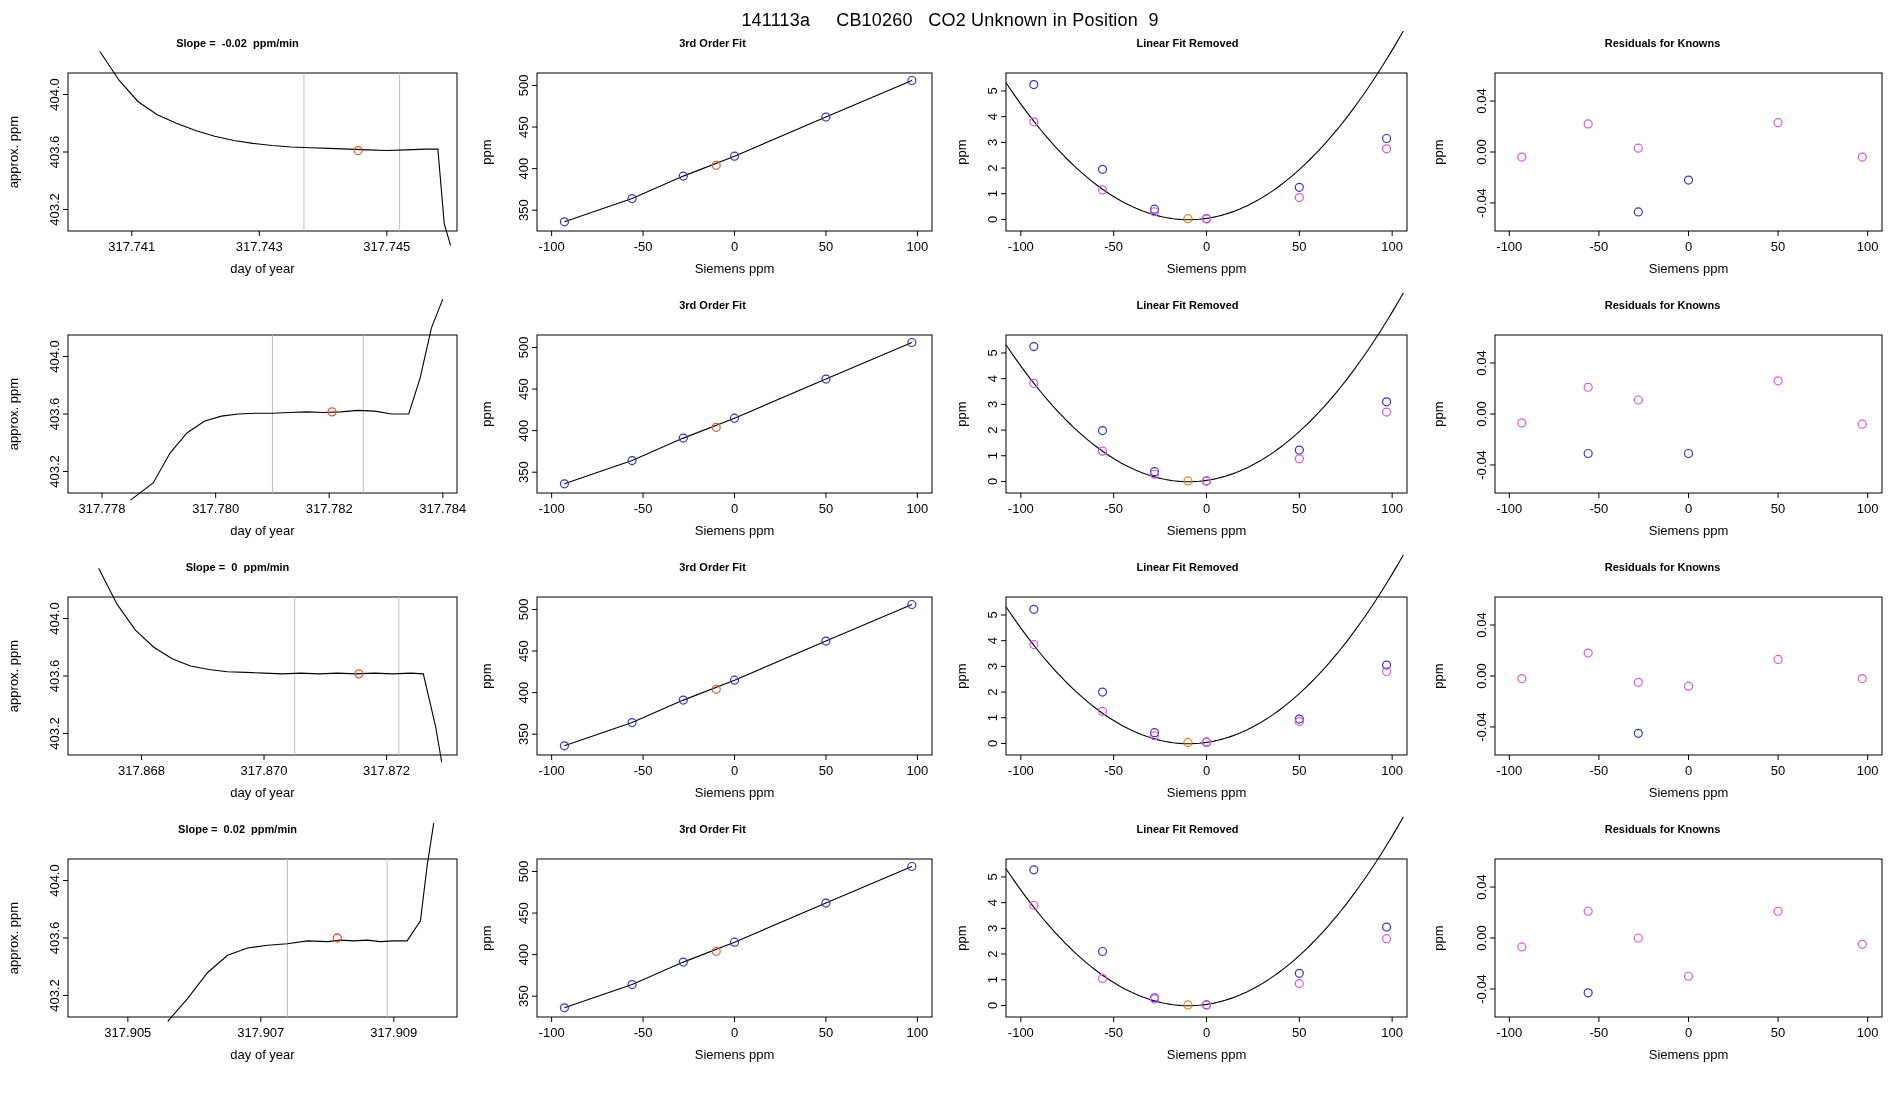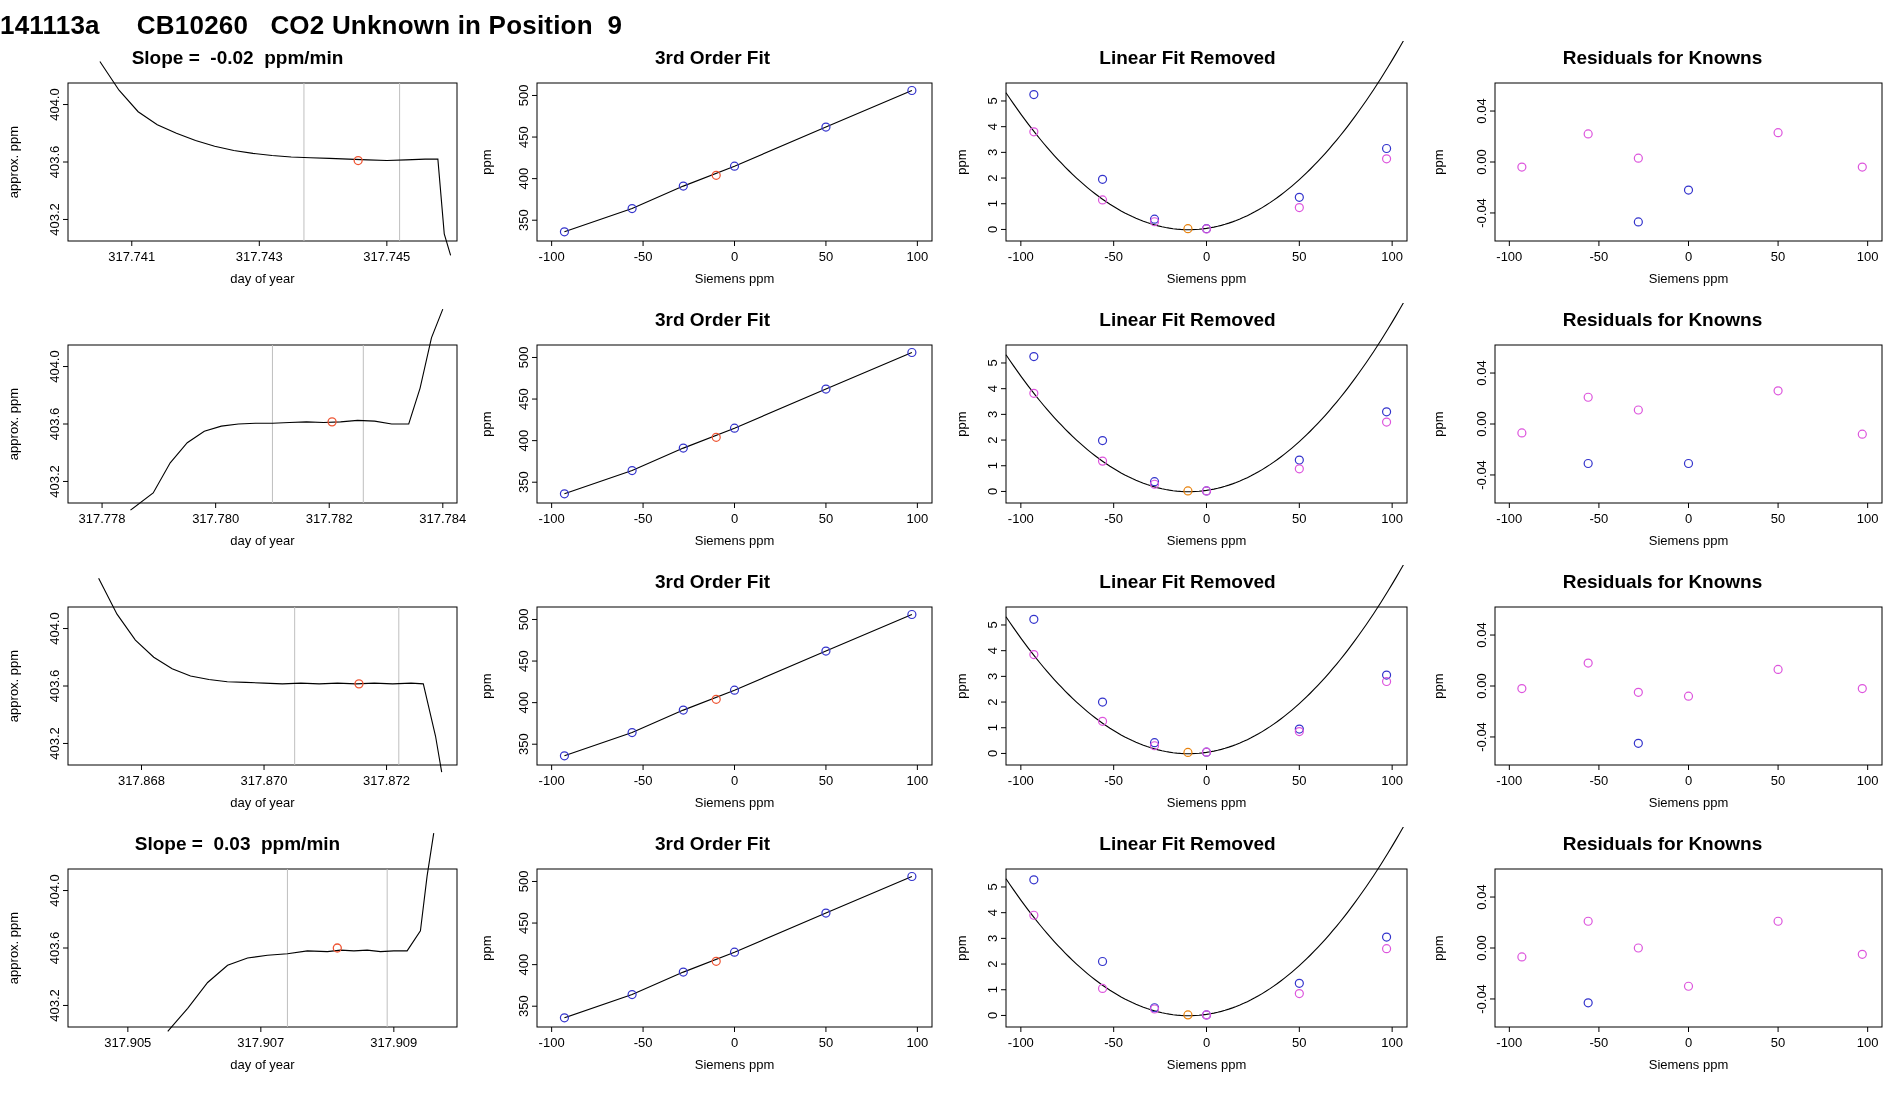--- a/index.html
+++ b/index.html
@@ -2,34 +2,34 @@
 <html><head>
 <meta charset="utf-8">
 <style>
   html,body{margin:0;padding:0;}
   body{
     width:1900px;height:1100px;background:#ffffff;
     font-family:"Liberation Sans", sans-serif;
     color:#000;overflow:hidden;
   }
   #page-title{
-    text-align:left;font-size:26px;font-weight:700;
+    text-align:center;font-size:18px;font-weight:400;
     padding-top:10px;letter-spacing:0.2px;
     white-space:pre;
   }
   .grid{
     display:grid;
     grid-template-columns:repeat(4,475px);
     grid-template-rows:repeat(4,262px);
     width:1900px;
   }
   .cell{position:relative;}
   .panel-title{
     position:absolute;top:6px;left:0;width:100%;
-    text-align:center;font-size:19px;font-weight:bold;
+    text-align:center;font-size:11px;font-weight:bold;
     white-space:pre;
   }
   .plot-svg{position:absolute;top:0;left:0;}
   text{font-family:"Liberation Sans", sans-serif;}
 </style>
 </head>
 <body>
 
 <div id="page-title">141113a     CB10260   CO2 Unknown in Position  9</div>
 
@@ -316,20 +316,21 @@
         <text x="59" y="178.45454545454805" text-anchor="middle" font-size="13" fill="#000" transform="rotate(-90 59 178.45454545454805)">403.2</text>
         <line x1="68" y1="120.99999999999591" x2="63" y2="120.99999999999591" stroke="#000" stroke-width="1"></line>
         <text x="59" y="120.99999999999591" text-anchor="middle" font-size="13" fill="#000" transform="rotate(-90 59 120.99999999999591)">403.6</text>
         <line x1="68" y1="63.545454545451946" x2="63" y2="63.545454545451946" stroke="#000" stroke-width="1"></line>
         <text x="59" y="63.545454545451946" text-anchor="middle" font-size="13" fill="#000" transform="rotate(-90 59 63.545454545451946)">404.0</text>
         <text x="262.5" y="242" text-anchor="middle" font-size="13" fill="#000">day of year</text>
         <text x="18" y="121" text-anchor="middle" font-size="13" fill="#000" transform="rotate(-90 18 121)">approx. ppm</text>
         <path d="M98.63,13.27 L117.01,49.18 L135.39,75.04 L153.76,92.27 L172.14,103.76 L190.52,110.95 L208.90,114.54 L227.28,116.69 L245.65,117.41 L264.03,118.13 L282.41,118.85 L300.79,118.13 L319.17,118.85 L337.54,118.13 L355.92,118.85 L374.30,118.13 L392.68,118.85 L411.06,118.13 L423.31,118.85 L435.56,171.27 L441.69,207.18 " fill="none" stroke="#000" stroke-width="1.1"></path>
         <circle cx="358.98425196869584" cy="118.84545454545234" r="4" fill="none" stroke="#ee5533" stroke-width="1.3"></circle>
       </svg>
+      <div class="panel-title">Slope =  0  ppm/min</div>
     </div>
     <div class="cell">
       <svg width="475" height="262" class="plot-svg">
         <rect x="62" y="42" width="395" height="158" fill="none" stroke="#000" stroke-width="1"></rect>
         <line x1="76.62962962962963" y1="200" x2="76.62962962962963" y2="205" stroke="#000" stroke-width="1"></line>
         <text x="76.62962962962963" y="220" text-anchor="middle" font-size="13" fill="#000">-100</text>
         <line x1="168.06481481481484" y1="200" x2="168.06481481481484" y2="205" stroke="#000" stroke-width="1"></line>
         <text x="168.06481481481484" y="220" text-anchor="middle" font-size="13" fill="#000">-50</text>
         <line x1="259.5" y1="200" x2="259.5" y2="205" stroke="#000" stroke-width="1"></line>
         <text x="259.5" y="220" text-anchor="middle" font-size="13" fill="#000">0</text>
@@ -448,21 +449,21 @@
         <text x="59" y="178.45454545454805" text-anchor="middle" font-size="13" fill="#000" transform="rotate(-90 59 178.45454545454805)">403.2</text>
         <line x1="68" y1="120.99999999999591" x2="63" y2="120.99999999999591" stroke="#000" stroke-width="1"></line>
         <text x="59" y="120.99999999999591" text-anchor="middle" font-size="13" fill="#000" transform="rotate(-90 59 120.99999999999591)">403.6</text>
         <line x1="68" y1="63.545454545451946" x2="63" y2="63.545454545451946" stroke="#000" stroke-width="1"></line>
         <text x="59" y="63.545454545451946" text-anchor="middle" font-size="13" fill="#000" transform="rotate(-90 59 63.545454545451946)">404.0</text>
         <text x="262.5" y="242" text-anchor="middle" font-size="13" fill="#000">day of year</text>
         <text x="18" y="121" text-anchor="middle" font-size="13" fill="#000" transform="rotate(-90 18 121)">approx. ppm</text>
         <path d="M167.74,204.31 L187.69,181.33 L207.64,155.47 L227.59,138.24 L247.54,131.05 L267.49,128.18 L287.44,126.75 L307.38,123.87 L327.33,124.59 L340.63,123.15 L353.93,123.87 L367.23,123.15 L380.53,124.59 L393.83,123.87 L407.13,123.87 L420.43,103.76 L427.08,49.18 L433.73,6.09 " fill="none" stroke="#000" stroke-width="1.1"></path>
         <circle cx="337.3076923065293" cy="120.99999999999591" r="4" fill="none" stroke="#ee5533" stroke-width="1.3"></circle>
       </svg>
-      <div class="panel-title">Slope =  0.03  ppm/min</div>
+      <div class="panel-title">Slope =  0.02  ppm/min</div>
     </div>
     <div class="cell">
       <svg width="475" height="262" class="plot-svg">
         <rect x="62" y="42" width="395" height="158" fill="none" stroke="#000" stroke-width="1"></rect>
         <line x1="76.62962962962963" y1="200" x2="76.62962962962963" y2="205" stroke="#000" stroke-width="1"></line>
         <text x="76.62962962962963" y="220" text-anchor="middle" font-size="13" fill="#000">-100</text>
         <line x1="168.06481481481484" y1="200" x2="168.06481481481484" y2="205" stroke="#000" stroke-width="1"></line>
         <text x="168.06481481481484" y="220" text-anchor="middle" font-size="13" fill="#000">-50</text>
         <line x1="259.5" y1="200" x2="259.5" y2="205" stroke="#000" stroke-width="1"></line>
         <text x="259.5" y="220" text-anchor="middle" font-size="13" fill="#000">0</text>

